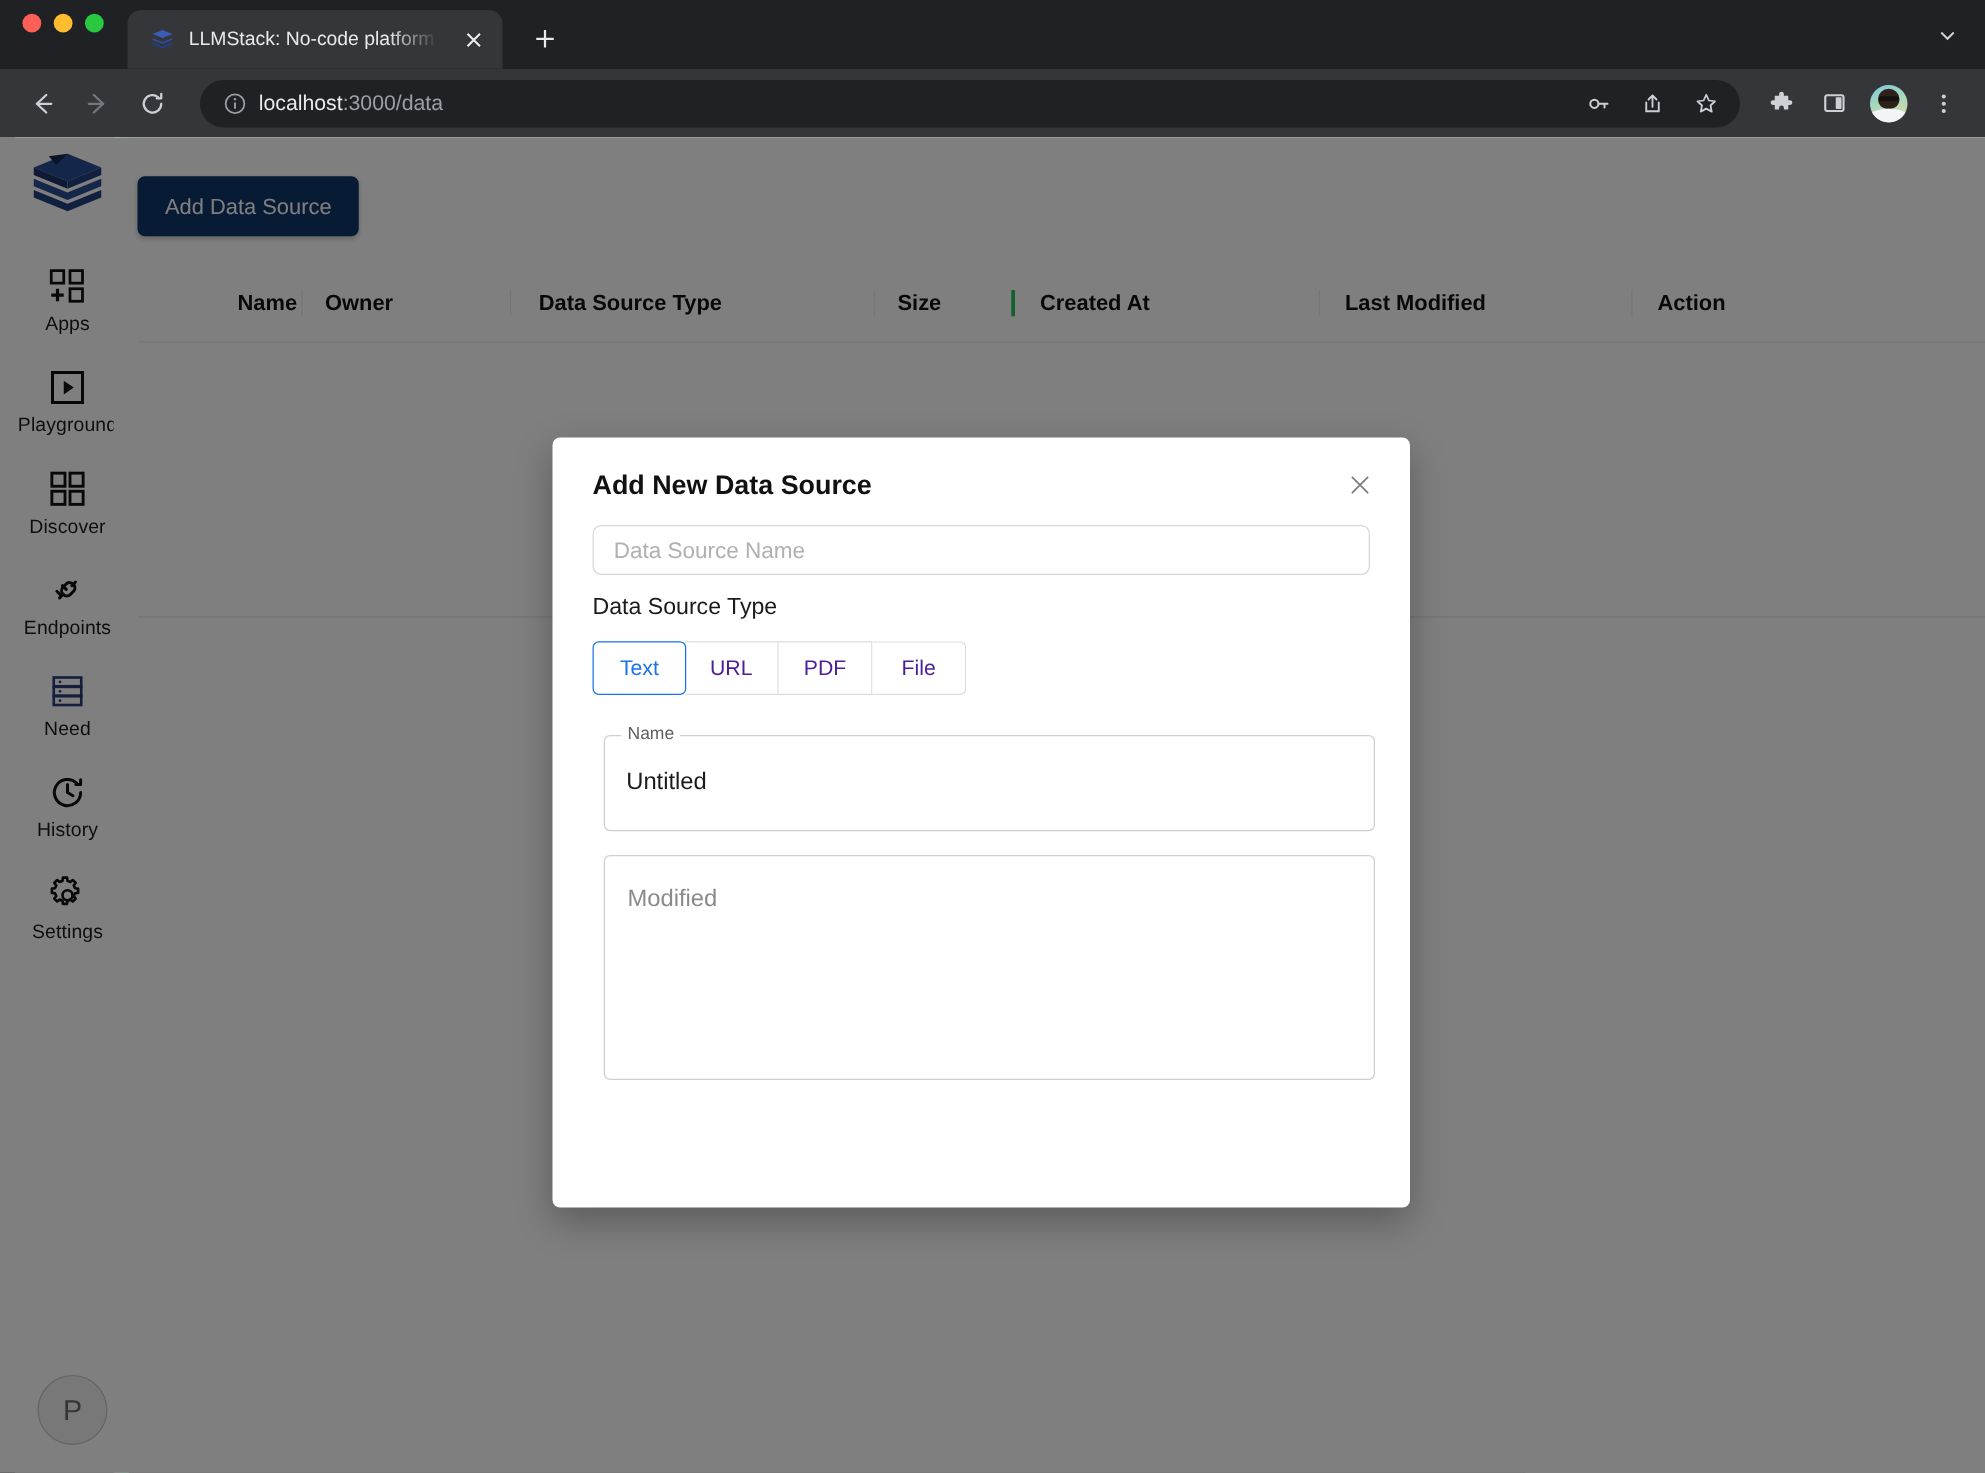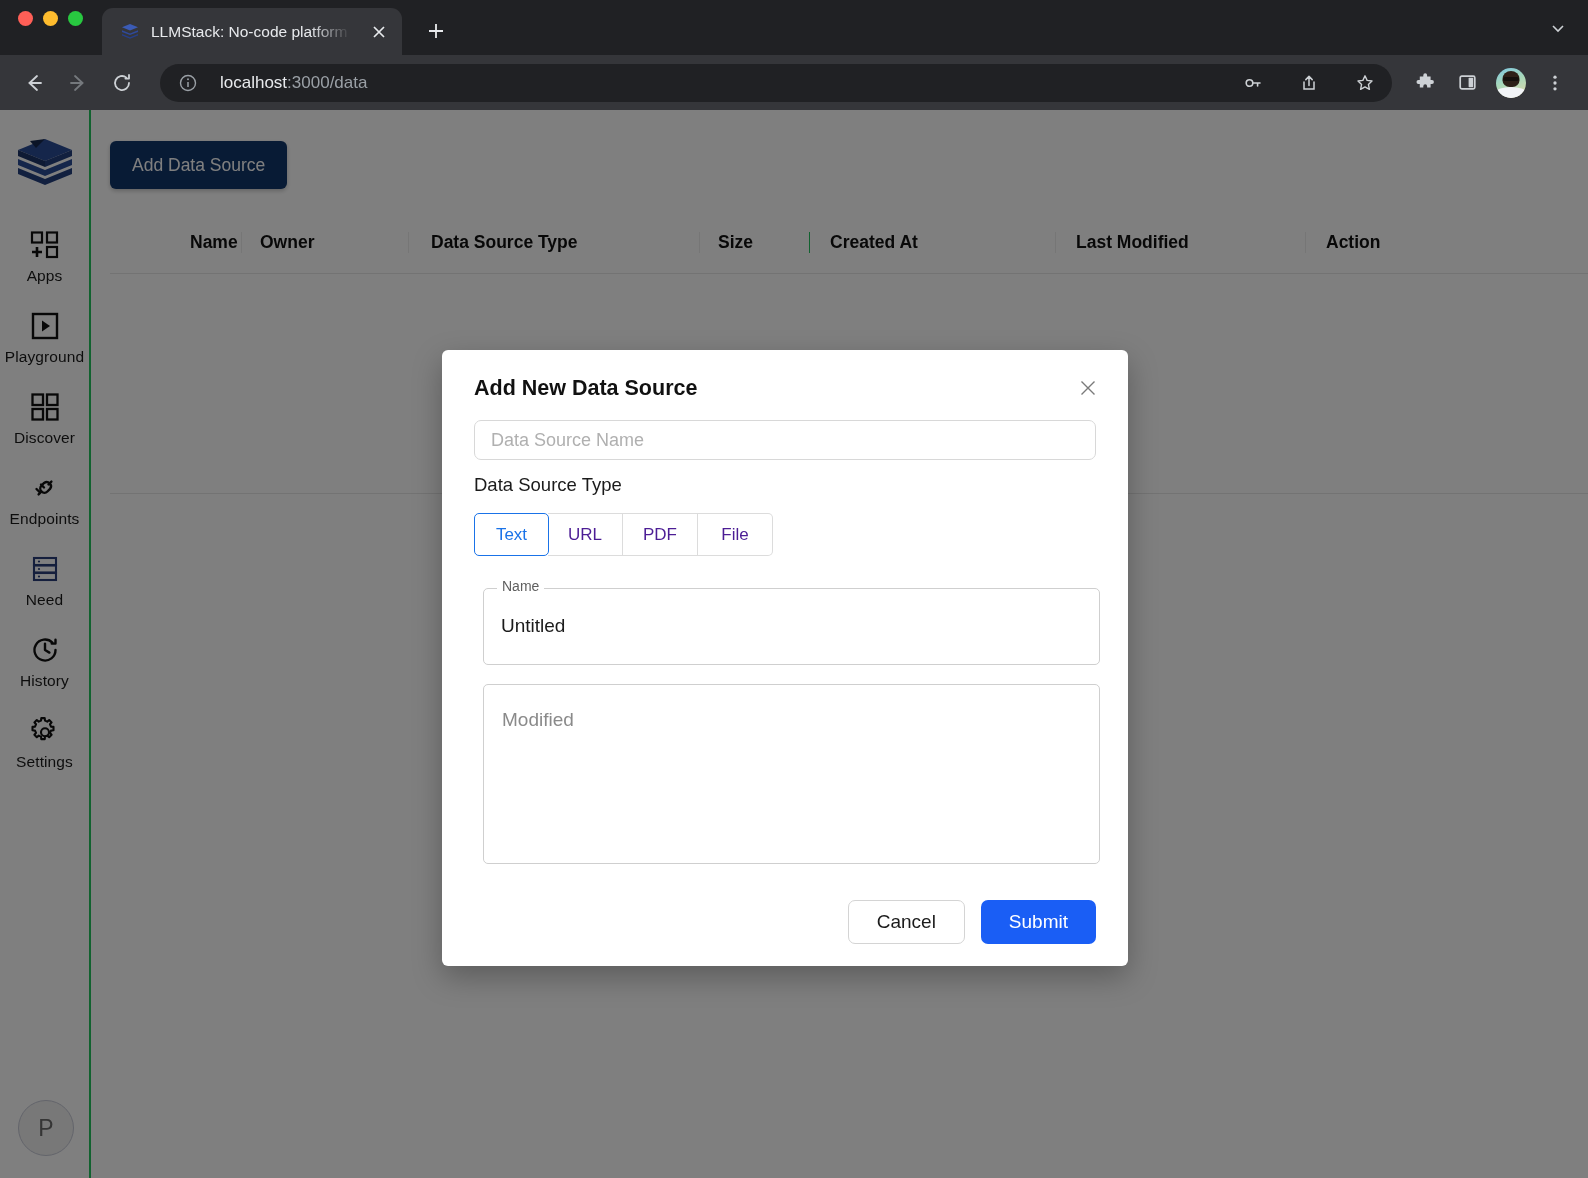--- a/index.html
+++ b/index.html
@@ -36,42 +36,42 @@
   }
   .tab-close { width:26px; height:26px; flex:0 0 26px; display:flex; align-items:center; justify-content:center; color:#e8eaed; }
   .new-tab { width:40px; height:40px; margin-left:14px; margin-bottom:4px; display:flex; align-items:center; justify-content:center; color:#e8eaed; }
 
   #toolbar { height: 55px; background:#35363a; display:flex; align-items:center; padding: 0 14px; gap:4px; }
   .nav-btn { width:40px; height:40px; border-radius:50%; display:flex; align-items:center; justify-content:center; color:#cdd1d5; }
   .nav-btn.disabled { color:#75797d; }
 
   #omnibox {
     flex:1; height:38px; background:#202124; border-radius:19px; margin: 0 10px 0 14px;
-    display:flex; align-items:center; padding: 0 10px 0 18px; gap:22px; position:relative;
+    display:flex; align-items:center; padding: 0 10px 0 18px; gap:9px; position:relative;
   }
   #omnibox .info-icon { width:20px; height:20px; flex:0 0 20px; color:#9aa0a6; }
   #url-text { flex:1; font-size:17px; color:#9aa0a6; white-space:nowrap; overflow:hidden; }
   #url-text .host { color:#e8eaed; font-weight:500; }
   .omni-action { width:34px; height:34px; display:flex; align-items:center; justify-content:center; color:#cdd1d5; flex:0 0 34px; }
   .tb-action { width:38px; height:38px; display:flex; align-items:center; justify-content:center; color:#cdd1d5; flex:0 0 38px; }
   .avatar-chip { width:30px; height:30px; border-radius:50%; margin:0 6px; overflow:hidden; flex:0 0 30px;
     background: linear-gradient(160deg,#7ec8e3 0%,#a8d8b9 45%,#e8d8a8 100%); position:relative; }
   .avatar-chip .head { position:absolute; left:50%; top:3px; transform:translateX(-50%); width:17px; height:16px;
     background:#2e2119; border-radius:50% 50% 42% 42%; }
   .avatar-chip .shoulders { position:absolute; left:50%; bottom:0; transform:translateX(-50%); width:30px; height:11px;
     background:#f2f4f7; border-radius:50% 50% 0 0; }
   .avatar-chip .glasses { position:absolute; left:50%; top:9px; transform:translateX(-50%); width:16px; height:4px; background:#15110e; border-radius:2px; }
 
   
   #page { position:absolute; left:0; top:110px; width:1588px; height:1068px; background:#ffffff; overflow:hidden; }
 
   #sidebar {
-    position:absolute; left:0; top:0; width:91px; height:1068px;
-    background:#ffffff; border-right:2px solid #22c55e;
-    display:flex; flex-direction:column; align-items:center; padding-top:16px;
+    position:absolute; left:12px; top:0; width:91px; height:1068px;
+    background:#ffffff; border-right:7px solid #22c55e;
+    display:flex; flex-direction:column; align-items:center; 
   }
   #logo { width:74px; height:74px; margin-bottom:16px; position:relative; }
   .nav-item { width:91px; display:flex; flex-direction:column; align-items:center; gap:5px; padding:12px 0; text-decoration:none; }
   .nav-icon { width:34px; height:34px; display:flex; align-items:center; justify-content:center; color:#111; }
   .nav-label { font-size:15.5px; color:#1b1b1b; letter-spacing:.1px; }
   .nav-item.active .nav-icon { color:#2a3f7a; }
   .nav-item.active .nav-label { color:#1b1b1b; }
   #user-avatar {
     position:absolute; left:18px; bottom:22px; width:56px; height:56px; border-radius:50%;
     background:#f0f0f0; border:1px solid #c6c9d6; display:flex; align-items:center; justify-content:center;
@@ -86,21 +86,21 @@
     display:flex; align-items:center; cursor:pointer;
   }
 
   #data-table { position:absolute; left:19px; top:102px; right:0; }
   .thead { display:flex; height:62px; align-items:center; border-bottom:1px solid #e6e6e6; }
   .th { font-size:17.5px; font-weight:bold; color:#111; padding-left:16px; }
   .th.c-name { width:131px; padding-left:80px; }
   .th.c-owner { width:167px; padding-left:18px; border-left:1px solid #ececec;}
   .th.c-type { width:291px; padding-left:22px; border-left:1px solid #ececec;}
   .th.c-size { width:110px; padding-left:18px; border-left:1px solid #ececec;}
-  .th.c-created { width:246px; padding-left:20px; border-left:1px solid #22c55e;}
+  .th.c-created { width:246px; padding-left:20px; border-left:3px solid #22c55e;}
   .th.c-modified { width:250px; padding-left:20px; border-left:1px solid #ececec;}
   .th.c-action { width:160px; padding-left:20px; border-left:1px solid #ececec;}
   .tbody-row { height:220px; border-bottom:1px solid #e6e6e6; }
 
   #need-help {
     position:absolute; right:24px; bottom:26px; height:66px; padding:0 30px; border-radius:33px;
     background:#8e2a2a; color:#fff; font-size:19.5px; font-weight:bold;
     display:flex; align-items:center; justify-content:center; box-shadow:0 2px 8px rgba(0,0,0,.2); cursor:pointer;
   }
 
@@ -418,20 +418,16 @@
       <div id="name-field-wrap">
         <div id="name-fieldset"></div>
         <div id="name-legend">Name</div>
         <div id="name-value">Untitled</div>
       </div>
 
       <div id="content-box">
         <div id="content-placeholder">Modified</div>
       </div>
 
-      <div id="modal-actions">
-        <button id="cancel-button">Cancel</button>
-        <button id="submit-button">Submit</button>
-      </div>
     </div>
 
   </div>
 </div>
 
 </body></html>

